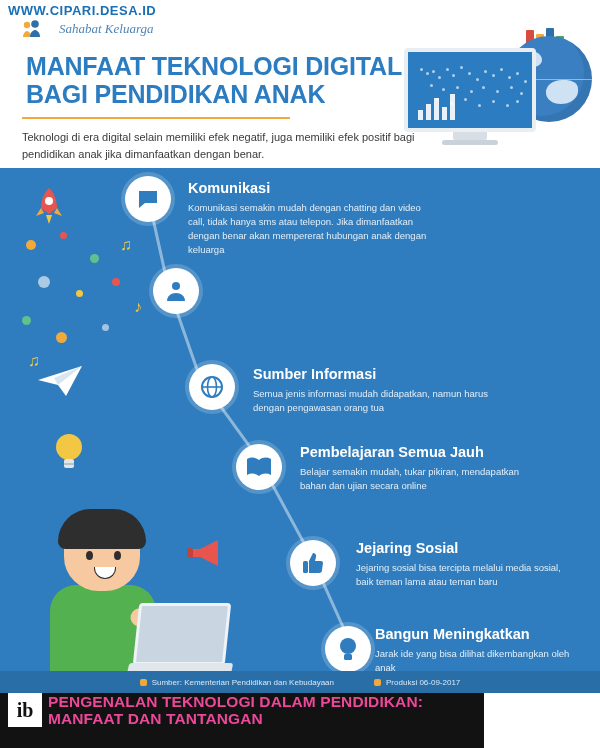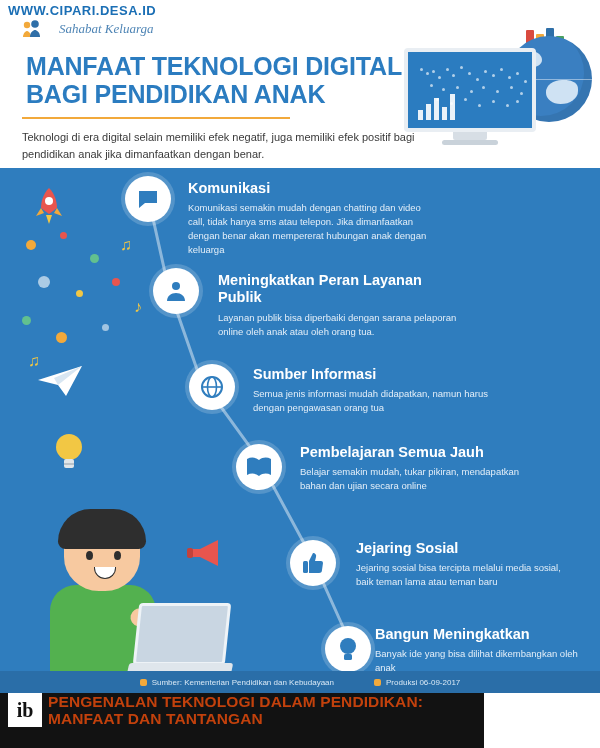--- a/index.html
+++ b/index.html
@@ -411,21 +411,21 @@
     color: #121212;
     font-weight: bold;
     font-size: 20px;
     display: flex;
     align-items: center;
     justify-content: center;
     font-family: "Liberation Serif", serif;
     flex: none;
   }
   .caption-text {
-    color: #c2410c;
+    color: #ec4899;
     font-size: 15.5px;
     font-weight: bold;
     letter-spacing: 0.1px;
     margin-left: 6px;
     text-transform: uppercase;
     line-height: 1.1;
   }
 </style>
 </head>
 <body>
@@ -579,24 +579,20 @@
       <p class="item-title">Komunikasi</p>
       <p class="item-desc">Komunikasi semakin mudah dengan chatting dan video call, tidak hanya sms atau telepon. Jika dimanfaatkan dengan benar akan mempererat hubungan anak dengan keluarga</p>
     </div>
 
     <div class="node" style="left:153px; top:100px;">
       <svg width="24" height="24" viewBox="0 0 24 24">
         <circle cx="12" cy="7" r="4" fill="#2f7dbe"></circle>
         <path d="M3 22c0-5 4-8 9-8s9 3 9 8z" fill="#2f7dbe"></path>
       </svg>
     </div>
-    <div class="item-text" style="left:218px; top:104px; width:250px;">
-      <p class="item-title">Meningkatkan Peran Layanan Publik</p>
-      <p class="item-desc">Layanan publik bisa diperbaiki dengan sarana pelaporan online oleh anak atau oleh orang tua.</p>
-    </div>
 
     <div class="node" style="left:189px; top:196px;">
       <svg width="24" height="24" viewBox="0 0 24 24">
         <circle cx="12" cy="12" r="10" fill="none" stroke="#2f7dbe" stroke-width="2"></circle>
         <ellipse cx="12" cy="12" rx="4.5" ry="10" fill="none" stroke="#2f7dbe" stroke-width="1.6"></ellipse>
         <line x1="2" y1="12" x2="22" y2="12" stroke="#2f7dbe" stroke-width="1.6"></line>
       </svg>
     </div>
     <div class="item-text" style="left:253px; top:198px; width:250px;">
       <p class="item-title">Sumber Informasi</p>
@@ -626,21 +622,21 @@
     </div>
 
     <div class="node" style="left:325px; top:458px;">
       <svg width="22" height="26" viewBox="0 0 22 26">
         <circle cx="11" cy="10" r="8" fill="#2f7dbe"></circle>
         <rect x="7" y="18" width="8" height="6" rx="1.6" fill="#2f7dbe"></rect>
       </svg>
     </div>
     <div class="item-text" style="left:375px; top:458px; width:206px;">
       <p class="item-title">Bangun Meningkatkan</p>
-      <p class="item-desc">Banyak ide yang bisa dilihat dikembangkan oleh anak</p>
+      <p class="item-desc">Jarak ide yang bisa dilihat dikembangkan oleh anak</p>
     </div>
 
     <div class="boy">
       <div class="boy-body"></div>
       <div class="boy-head"></div>
       <div class="boy-hair"></div>
       <div class="boy-eye" style="left:76px; top:58px;"></div>
       <div class="boy-eye" style="left:104px; top:58px;"></div>
       <div class="boy-mouth"></div>
       <div class="boy-arm"></div>

